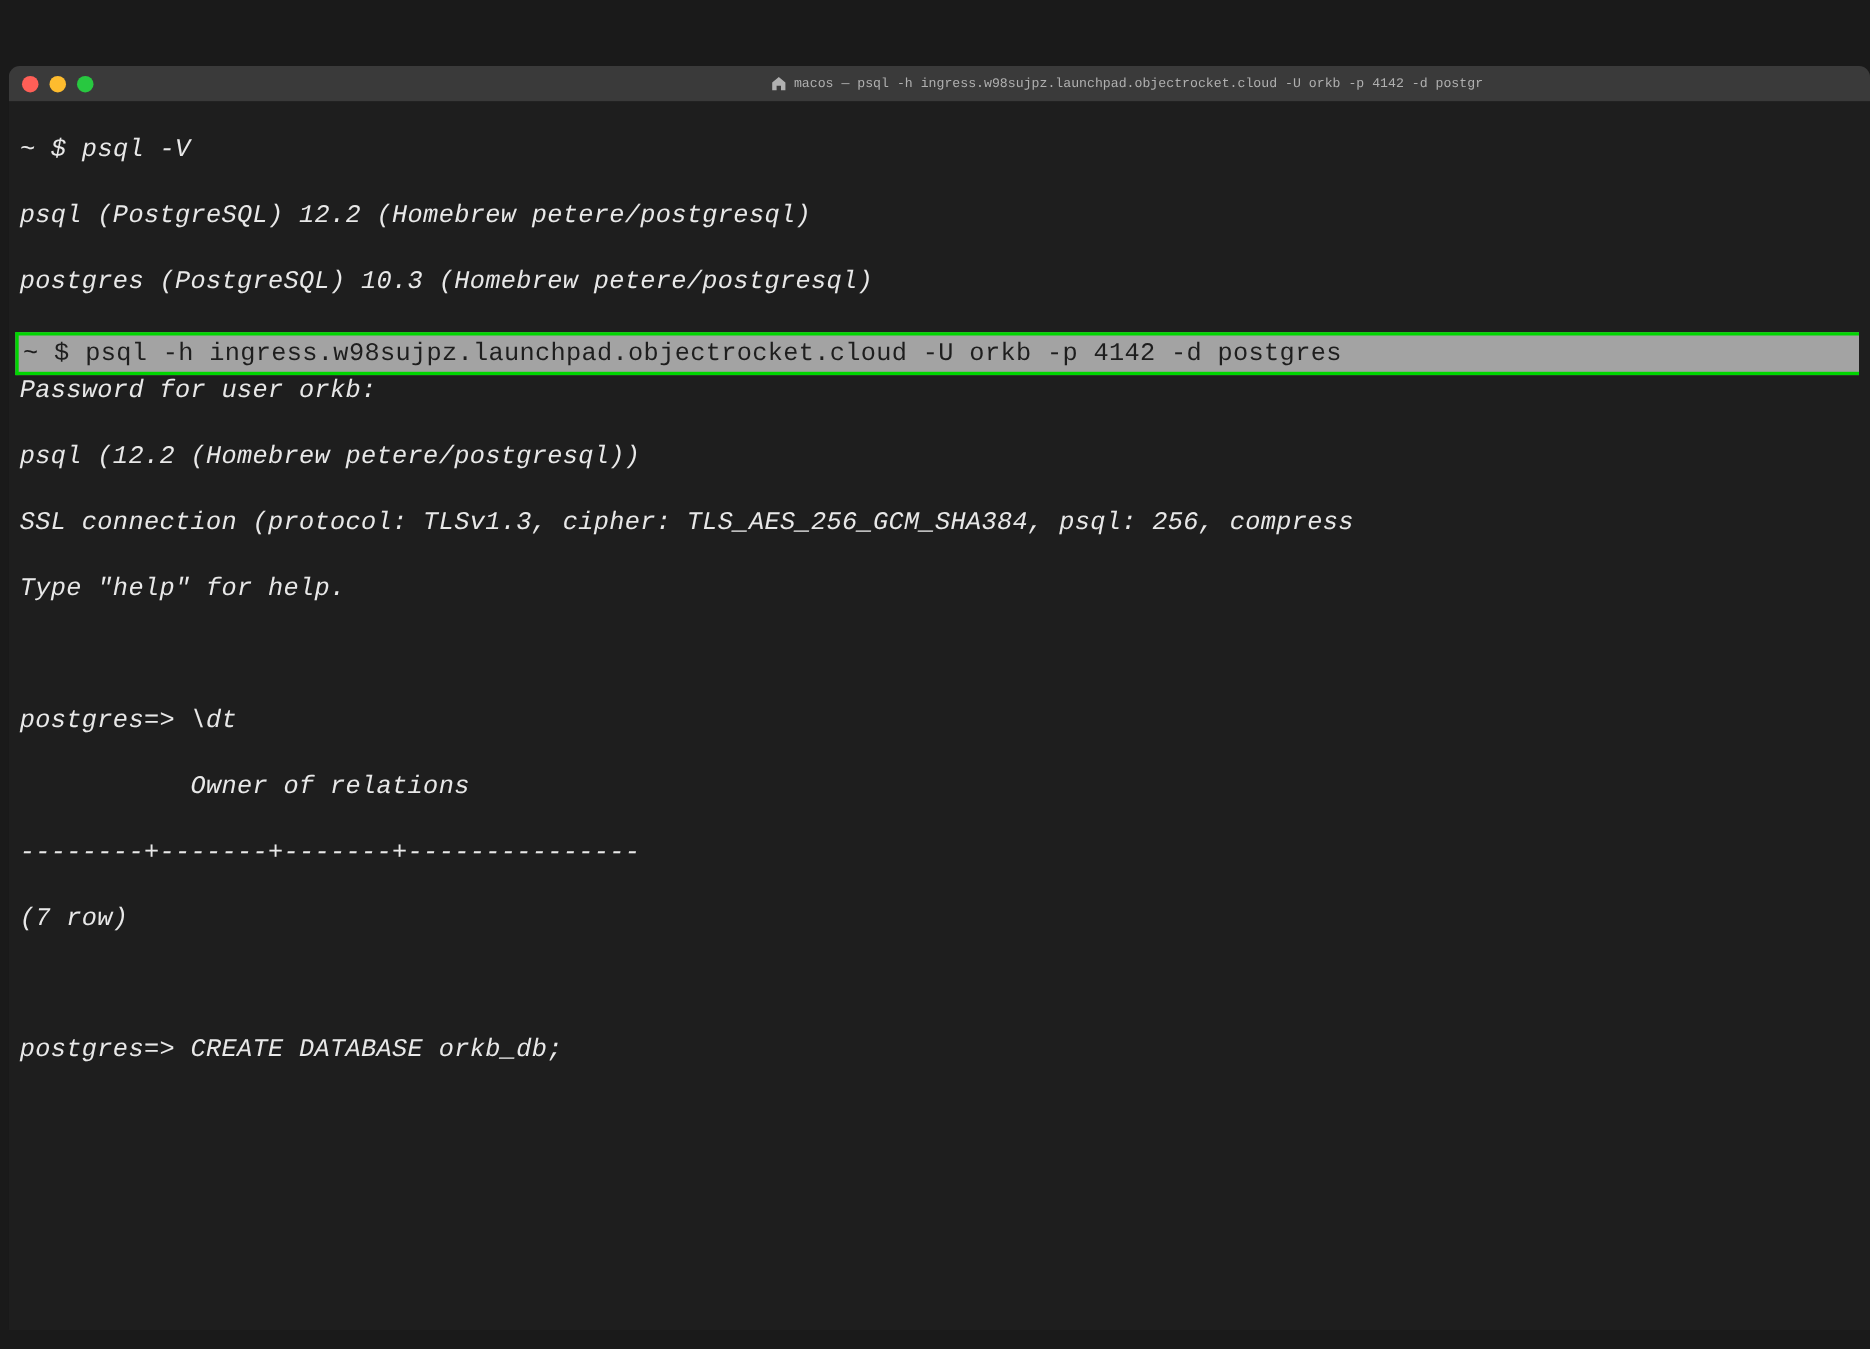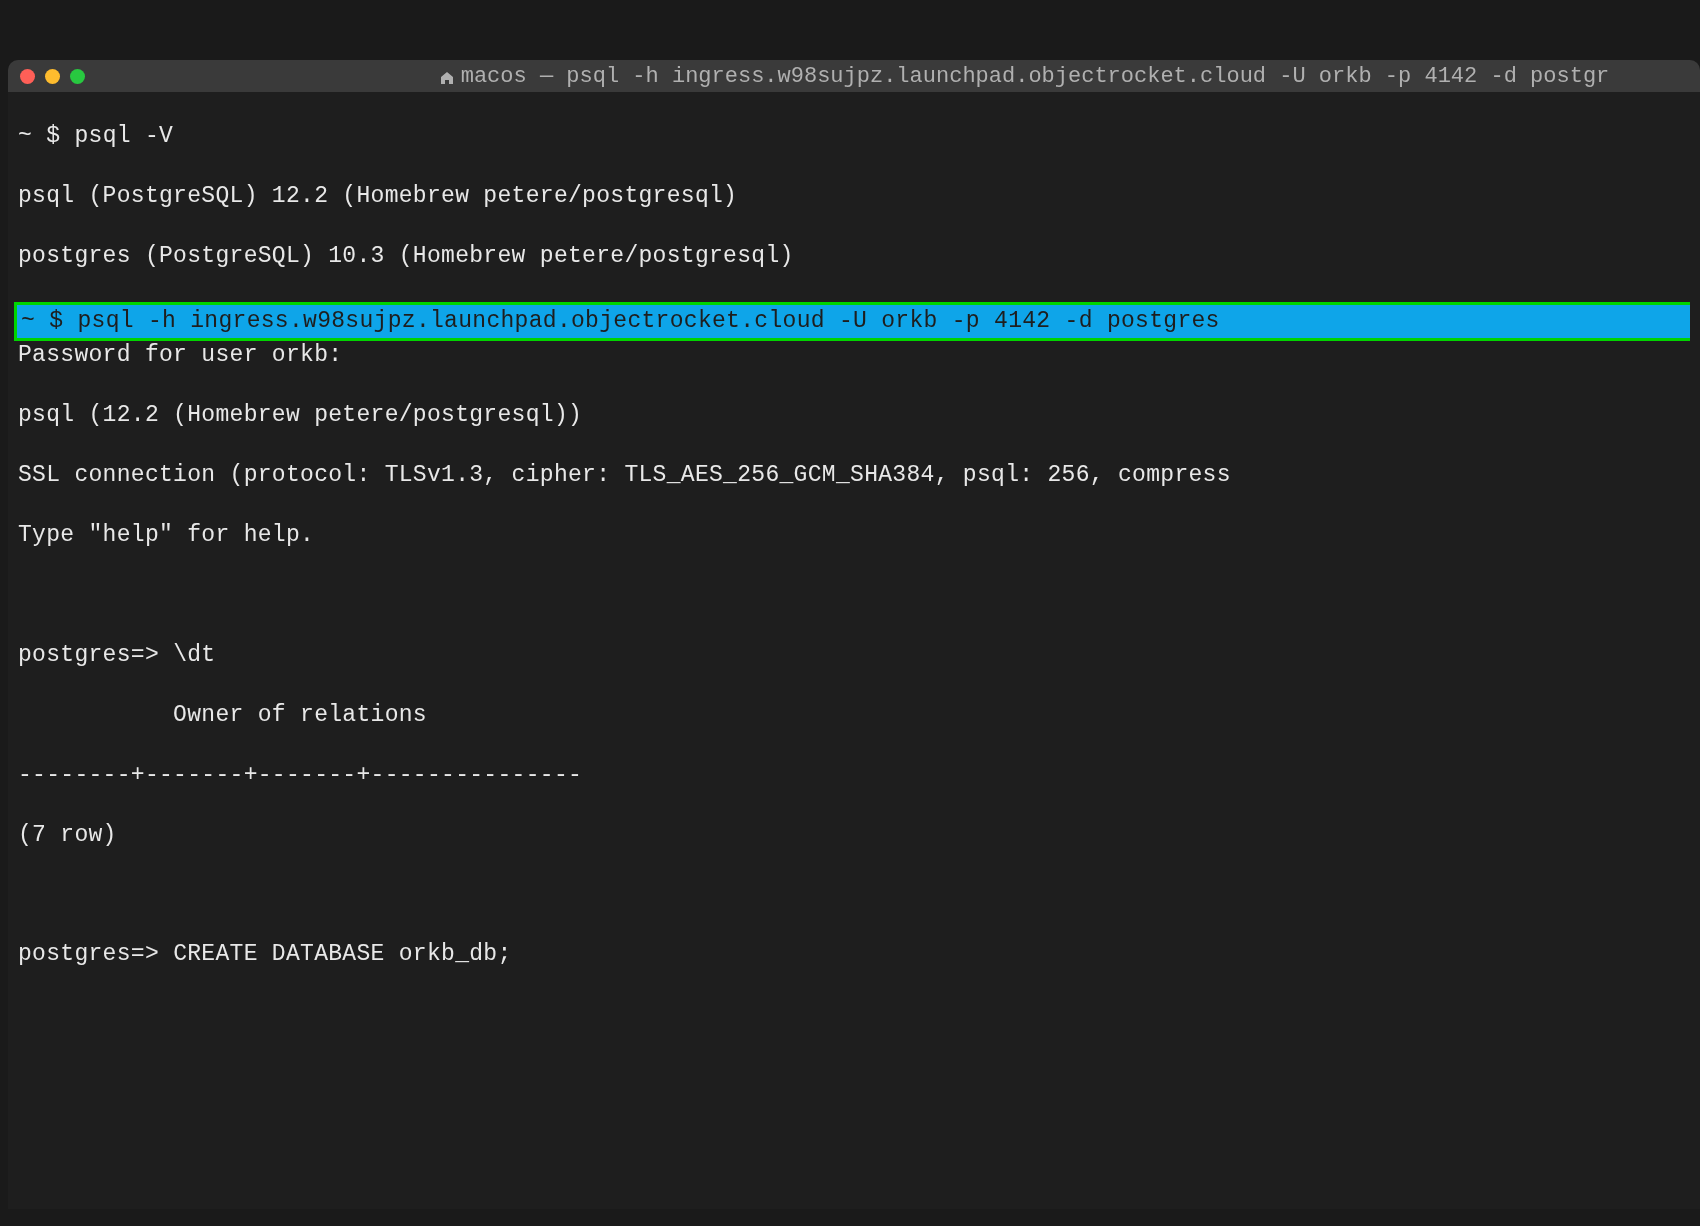--- a/index.html
+++ b/index.html
@@ -43,21 +43,21 @@
       border-radius: 50%;
     }
     .traffic-light.red { background: #ff5f57; }
     .traffic-light.yellow { background: #febc2e; }
     .traffic-light.green { background: #28c840; }
     .title-text {
       position: absolute;
       left: 50%;
       transform: translateX(-50%);
       color: #b0b0b0;
-      font-size: 22px;
+      font-size: 12px;
       white-space: nowrap;
       display: flex;
       align-items: center;
       gap: 6px;
       width: 100%;
       justify-content: center;
       padding-left: 340px;
     }
     .home-icon {
       width: 16px;
@@ -67,23 +67,24 @@
     .terminal-content {
       background: #1e1e1e;
       padding: 0 10px;
       line-height: 1.3;
       white-space: pre;
       font-weight: 500;
       letter-spacing: 0.3px;
     }
     .term-line {
       min-height: 30px;
+      font-style: italic;
     }
     .highlighted-line {
-      background: #0ea5e9;
+      background: #a3a3a3;
       color: #1e1e1e;
       display: inline-block;
       padding: 2px 4px 2px 0;
       margin-left: -4px;
       padding-left: 4px;
       width: calc(100% + 4px);
       border: 3px solid #00d400;
       border-right: none;
     }
     .highlighted-line .tilde-prompt {

